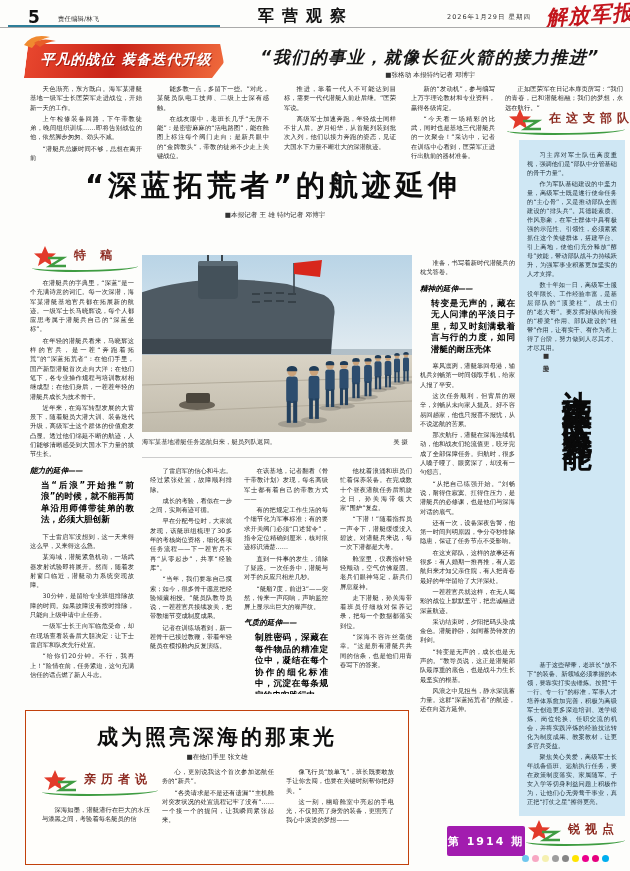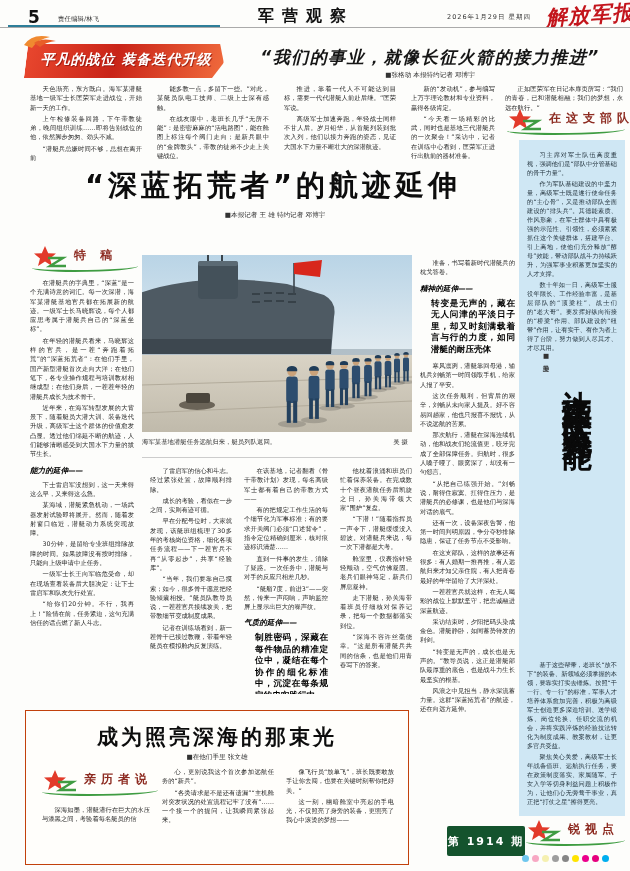--- a/index.html
+++ b/index.html
@@ -33,21 +33,21 @@
   .sec-logo{position:absolute;height:27px;}
   .sec-logo::after{content:"";position:absolute;left:2px;right:0;bottom:0;height:6px;
      border-bottom:2px solid #3f9c42;border-radius:0 0 60% 40%/0 0 6px 4px;}
   .sec-logo .lbl{position:absolute;left:44px;top:2px;font-weight:bold;font-size:12px;letter-spacing:5px;color:#8d2b21;white-space:nowrap;}
   
   .panel{left:519px;top:140px;width:106px;height:676px;background:#cfe7f4;}
   .panel .para{font-size:6.2px;line-height:9px;color:#23333d;}
   .v-title{writing-mode:vertical-rl;text-orientation:upright;font-size:30px;font-weight:bold;
      letter-spacing:5px;color:#0a0a0a;white-space:nowrap;}
   .v-byline{writing-mode:vertical-rl;text-orientation:upright;font-size:6.5px;color:#333;}
-  .badge{background:#14532d;color:#fff;font-weight:bold;font-size:11px;letter-spacing:2px;
+  .badge{background:#a21caf;color:#fff;font-weight:bold;font-size:11px;letter-spacing:2px;
      display:flex;align-items:center;justify-content:center;border-radius:2px;}
   .dots{display:flex;align-items:center;}
   .dot{display:inline-block;width:7px;height:7px;border-radius:50%;margin-right:3px;}
   
   .caption-row{font-size:6.4px;color:#333;}
   .credit{position:absolute;right:4px;top:0;font-size:6.4px;color:#333;}
   
   .box{left:25px;top:710px;width:382px;height:153px;border:1px solid #c2410c;background:#fffefb;}
   .box-title{font-size:21px;font-weight:bold;letter-spacing:3px;color:#0d0d0d;text-align:center;white-space:nowrap;}
 </style>
@@ -112,20 +112,21 @@
   </svg>
   <span class="lbl">特 稿</span>
 </div>
 <div class="col" style="left:30px;top:278px;width:104px;height:414px;">
   <div>
       <p class="para">在潜艇兵的字典里，“深蓝”是一个充满诗意的词汇。每一次深潜，海军某潜艇基地官兵都在拓展新的航迹。一级军士长马晓辉说，每个人都应思考属于潜艇兵自己的“深蓝坐标”。</p>
       <p class="para">在年轻的潜艇兵看来，马晓辉这样的官兵，是一茬“奔跑着拓荒”的“深蓝拓荒者”：在他们手里，国产新型潜艇首次走向大洋；在他们笔下，各专业操作规程与培训教材相继成型；在他们身后，一茬茬年轻的潜艇兵成长为技术骨干。</p>
       <p class="para">近年来，在海军转型发展的大背景下，随着艇员大潜大训、装备迭代升级，高级军士这个群体的价值愈发凸显。透过他们绵延不断的航迹，人们能够清晰感受到大国水下力量的拔节生长。</p>
     </div>
   <div class="sub-label">能力的延伸——</div>
+  <div class="sub-bold">当“后浪”开始推“前浪”的时候，就不能再简单沿用师傅带徒弟的教法，必须大胆创新</div>
   <div>
       <p class="para">下士雷启军没想到，这一天来得这么早，又来得这么急。</p>
       <p class="para">某海域，潜艇紧急机动，一场武器发射试验即将展开。然而，随着发射窗口临近，潜艇动力系统突现故障。</p>
       <p class="para">30分钟，是留给专业班组排除故障的时间。如果故障没有按时排除，只能向上级申请中止任务。</p>
       <p class="para">一级军士长王向军临危受命，却在现场查看装备后大胆决定：让下士雷启军和队友先行处置。</p>
       <p class="para">“给你们20分钟。不行，我再上！”险情在前，任务紧迫，这句充满信任的话点燃了新人斗志。</p>
     </div>
 </div>
 
 <div class="abs" style="left:142px;top:255px;width:270px;height:177px;">

